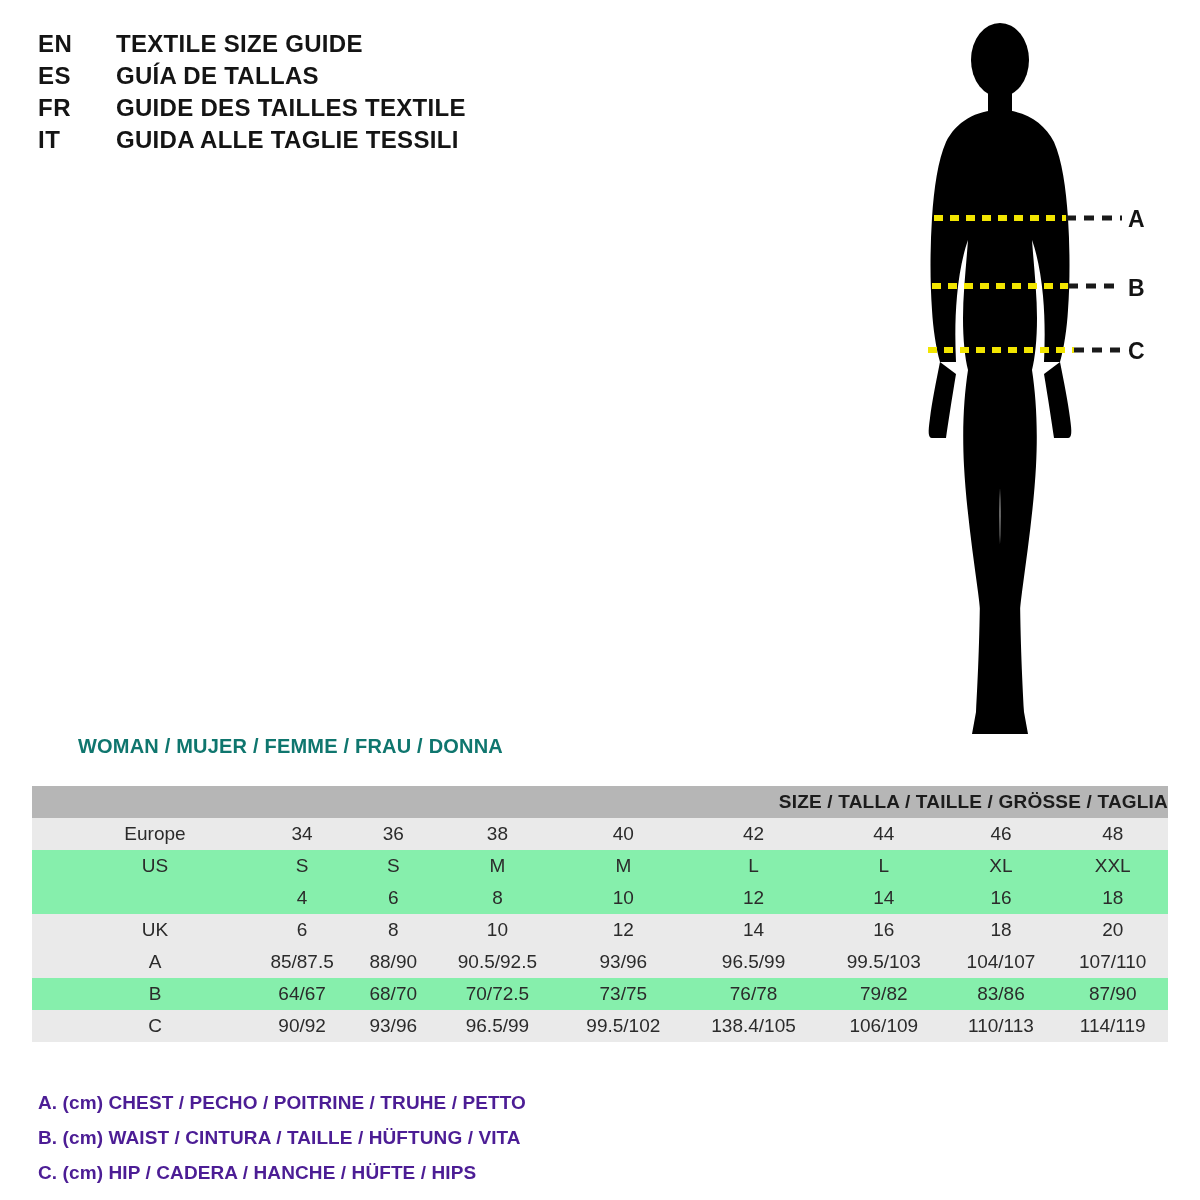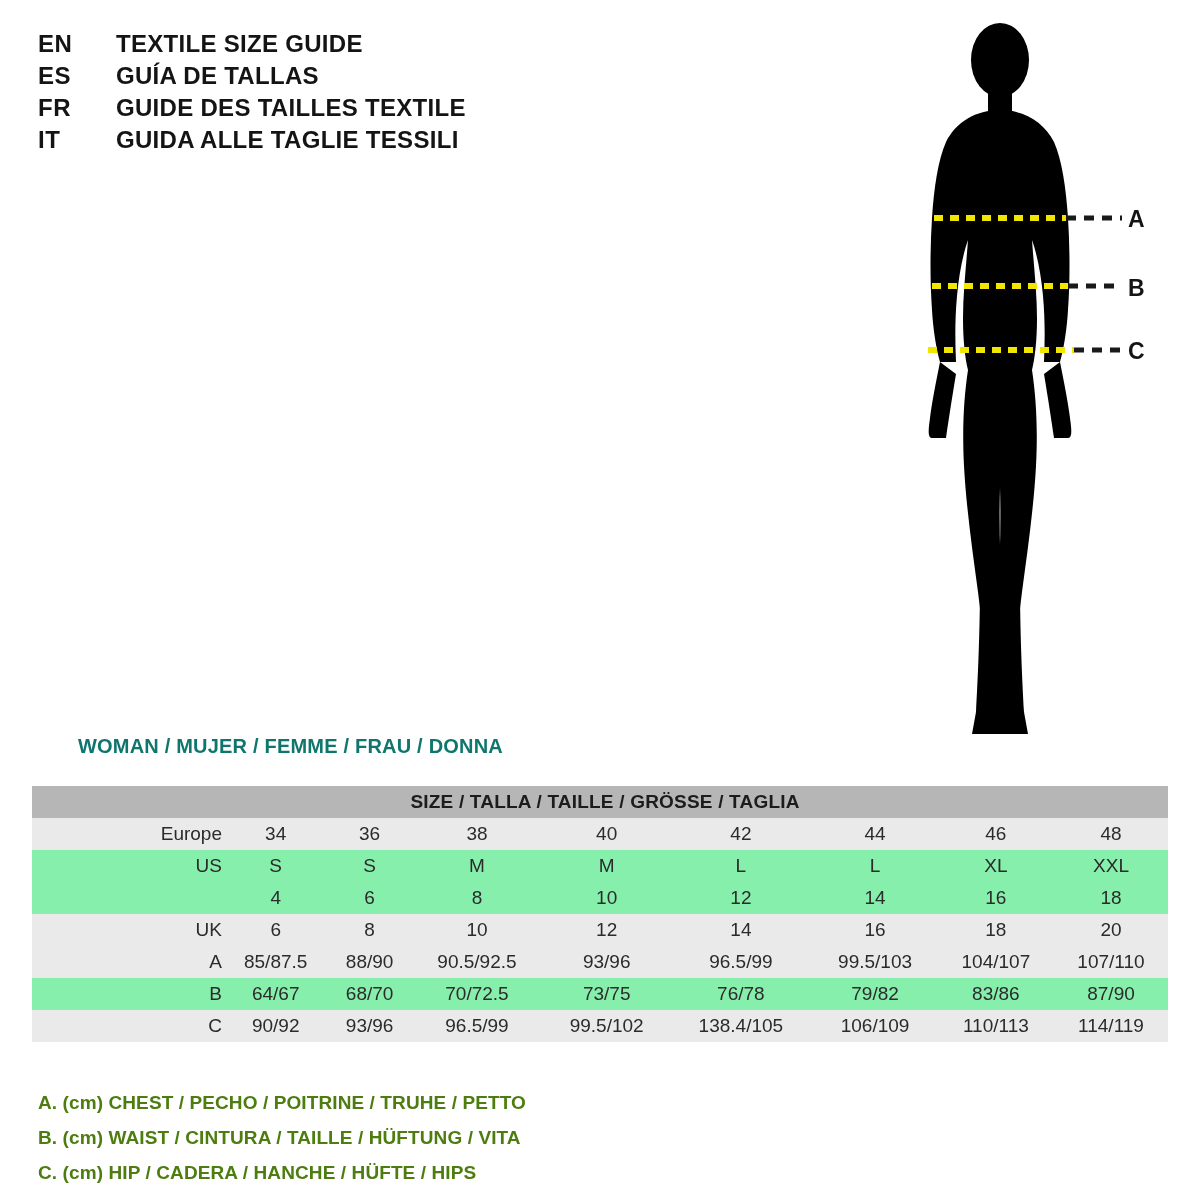--- a/index.html
+++ b/index.html
@@ -84,47 +84,47 @@
     border-collapse: collapse;
     font-size: 19px;
   }
   table.size-table td {
     padding: 5px 0 5px 0;
     color: #2b2b2b;
     text-align: center;
     border: none;
   }
   table.size-table td.rowlabel {
-    text-align: right;
-    padding-left: 0;
+    text-align: center;
+    padding-left: 28px;
     width: 190px;
   }
   tr.header-row td {
     background: #b6b6b6;
     font-weight: bold;
     color: #1c1c1c;
-    text-align: center;
+    text-align: right;
     padding-left: 10px;
     font-size: 19px;
     letter-spacing: 0.2px;
   }
   tr.shade td { background: #eaeaea; }
   tr.plain td { background: #86efac; }
 
   
   .legend {
     position: absolute;
     left: 38px;
     top: 1092px;
     width: 900px;
   }
   .legend-line {
     font-size: 19px;
     font-weight: bold;
-    color: #4d7c0f;
+    color: #4c1d95;
     margin-bottom: 13px;
     letter-spacing: 0.1px;
   }
 </style>
 </head>
 <body>
 
 <div class="title-block">
   <div class="title-row">
     <span class="title-lang">EN</span>

